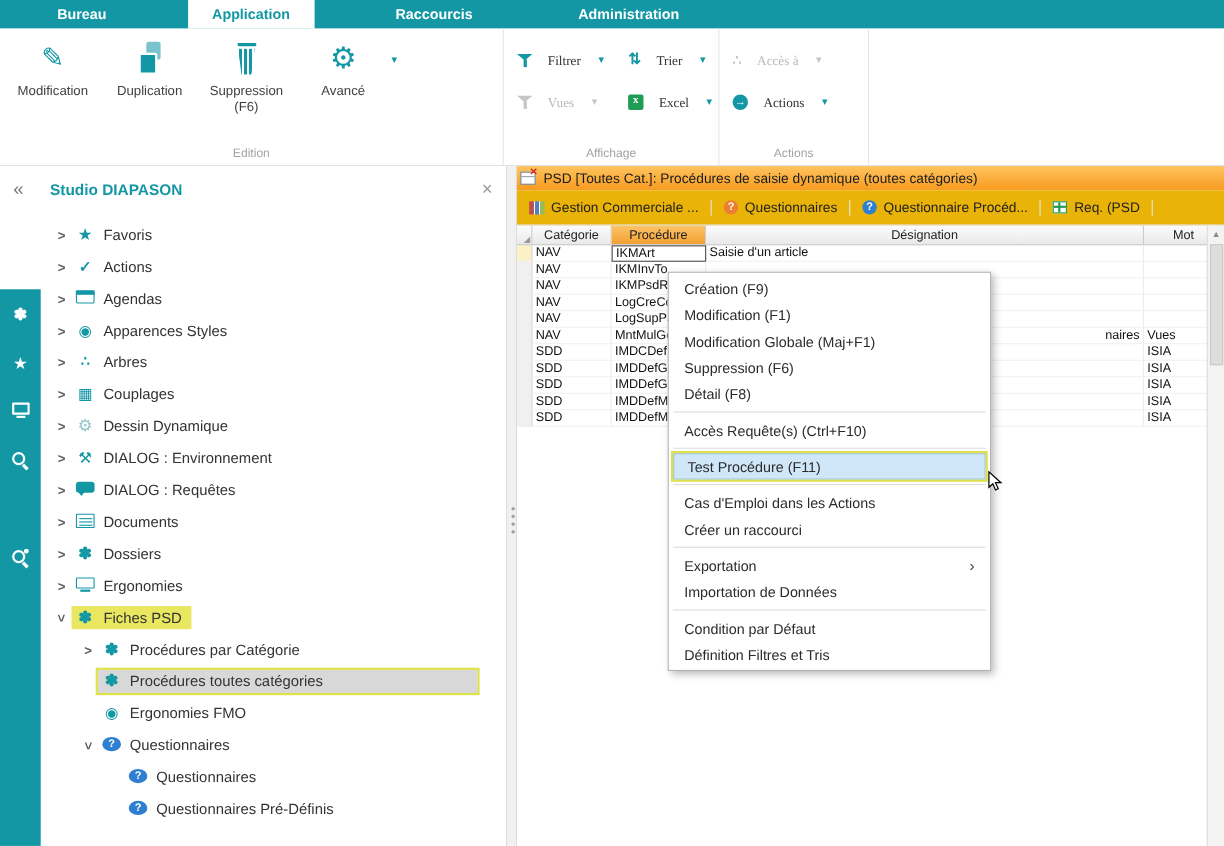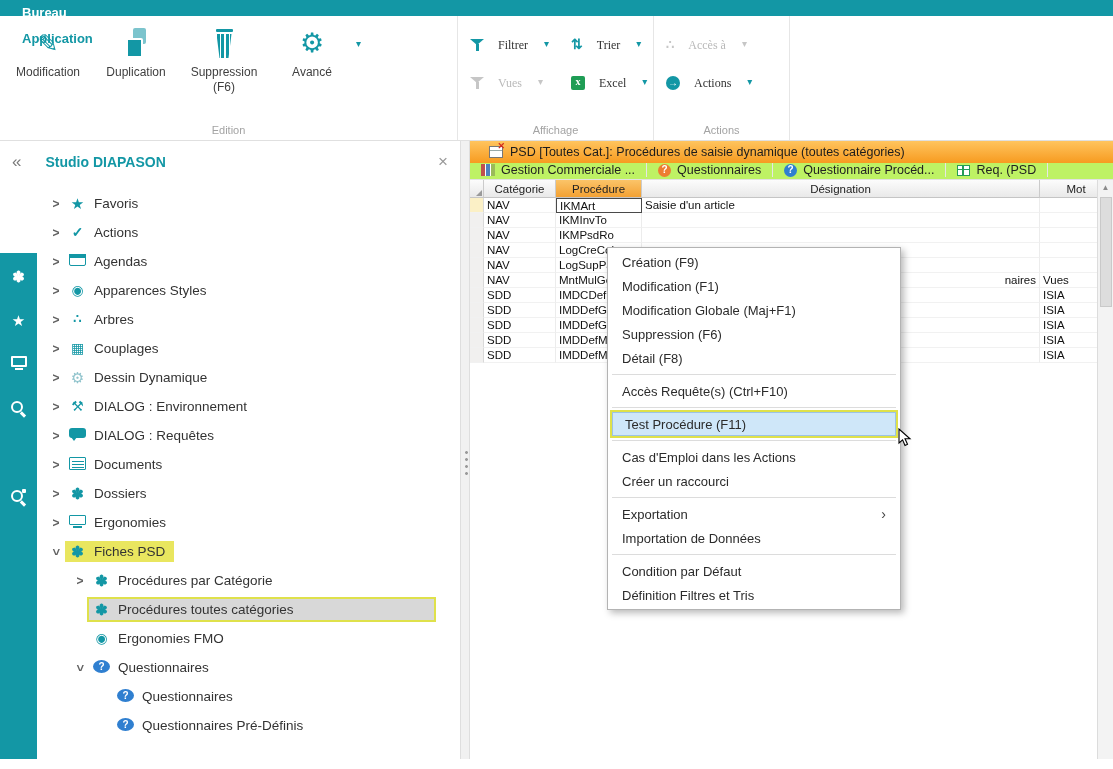--- a/index.html
+++ b/index.html
@@ -3,21 +3,21 @@
 <meta charset="utf-8">
 <style>
   * { margin:0; padding:0; box-sizing:border-box; }
   html,body { background:#888; }
   .app{
     --teal:#1397a5; --teal-dark:#0d7f8c; --orange:#f5a233; --yel:#dfe14b;
     width:1113px; height:769px; position:relative; overflow:hidden; background:#fff;
     font-family:"Liberation Sans", sans-serif; font-size:12px; color:#333;
   }
   
-  .tabbar{height:16px;background:var(--teal);display:flex;flex-direction:column;}
+  .tabbar{height:26px;background:var(--teal);display:flex;padding-left:30px;}
   .rtab{padding:0 22px;line-height:26px;color:#fff;font-weight:bold;font-size:13px;margin-right:52px;cursor:default;}
   .rtab.active{background:#fff;color:var(--teal);}
   
   .ribbon{height:125px;display:flex;background:#fff;border-bottom:1px solid #e0e0e0;}
   .rgroup{position:relative;border-right:1px solid #e6e6e6;}
   .rg-edition{width:458px;}
   .rg-affichage{width:196px;}
   .rg-actions{width:136px;}
   .rgroup-label{position:absolute;bottom:4px;left:0;right:0;text-align:center;color:#a3a3a3;font-size:11px;}
   .rbtns-large{display:flex;padding:10px 4px 0;}
@@ -51,22 +51,22 @@
   .t-inner{display:inline-flex;align-items:flex-start;gap:8px;padding:3px 9px 3px 4px;}
   .t-inner .ic{width:17px;color:var(--teal);display:inline-flex;justify-content:center;}
   .t-inner .ic-gear-gray{color:#8fc3cc;}
   .hl-yellow .t-inner{background:#e9e65f;}
   .hl-outline .t-inner{background:#d8d8d8;outline:2px solid var(--yel);flex:1;margin-right:26px;}
   .splitter{width:10px;background:#f1f1f1;border-left:1px solid #dedede;border-right:1px solid #dedede;position:relative;cursor:col-resize;}
   .splitter::after{content:"";position:absolute;left:3.5px;top:308px;width:3px;height:28px;
     background:radial-gradient(circle,#9a9a9a 1.2px,transparent 1.6px);background-size:3px 7px;background-repeat:repeat-y;}
   
   .main{flex:1;display:flex;flex-direction:column;background:#fff;min-width:0;}
-  .mtitle{height:22px;background:linear-gradient(#ffc45e,#f79b20);display:flex;align-items:center;gap:7px;padding:0 19px;font-size:12.5px;color:#1c1c1c;}
-  .doc-tabs{height:17px;display:flex;align-items:flex-start;border-bottom:1px solid #e2e2e2;background:#bef264;}
+  .mtitle{height:22px;background:linear-gradient(#ffc45e,#f79b20);display:flex;align-items:center;gap:7px;padding:0 3px;font-size:12.5px;color:#1c1c1c;}
+  .doc-tabs{height:32px;display:flex;align-items:center;border-bottom:1px solid #e2e2e2;background:#eab308;}
   .dtab{display:flex;align-items:center;gap:6px;padding:0 11px;border-right:1px solid #e6e6e6;font-size:12.5px;color:#222;white-space:nowrap;cursor:default;}
   .gridwrap{flex:1;position:relative;overflow:hidden;}
   .grid-header,.grow{display:grid;grid-template-columns:14px 72px 86px 398px 1fr;}
   .grid-header{height:18px;}
   .ghead{background:linear-gradient(#fcfcfc,#e9e9e9);border-right:1px solid #cbcbcb;border-bottom:1px solid #c5c5c5;display:flex;align-items:center;justify-content:center;font-size:11.5px;color:#222;overflow:hidden;white-space:nowrap;cursor:default;}
   .ghead.sorted{background:linear-gradient(#fbc469,#f3a133);}
   .gutter-h{position:relative;}
   .gutter-h::after{content:"";position:absolute;right:1px;bottom:1px;border-left:6px solid transparent;border-bottom:6px solid #9a9a9a;}
   .grow{height:15px;}
   .gcell{border-right:1px solid #ececec;border-bottom:1px solid #f1f1f1;display:flex;align-items:center;padding:0 3px;font-size:11.5px;color:#111;white-space:nowrap;overflow:hidden;}

